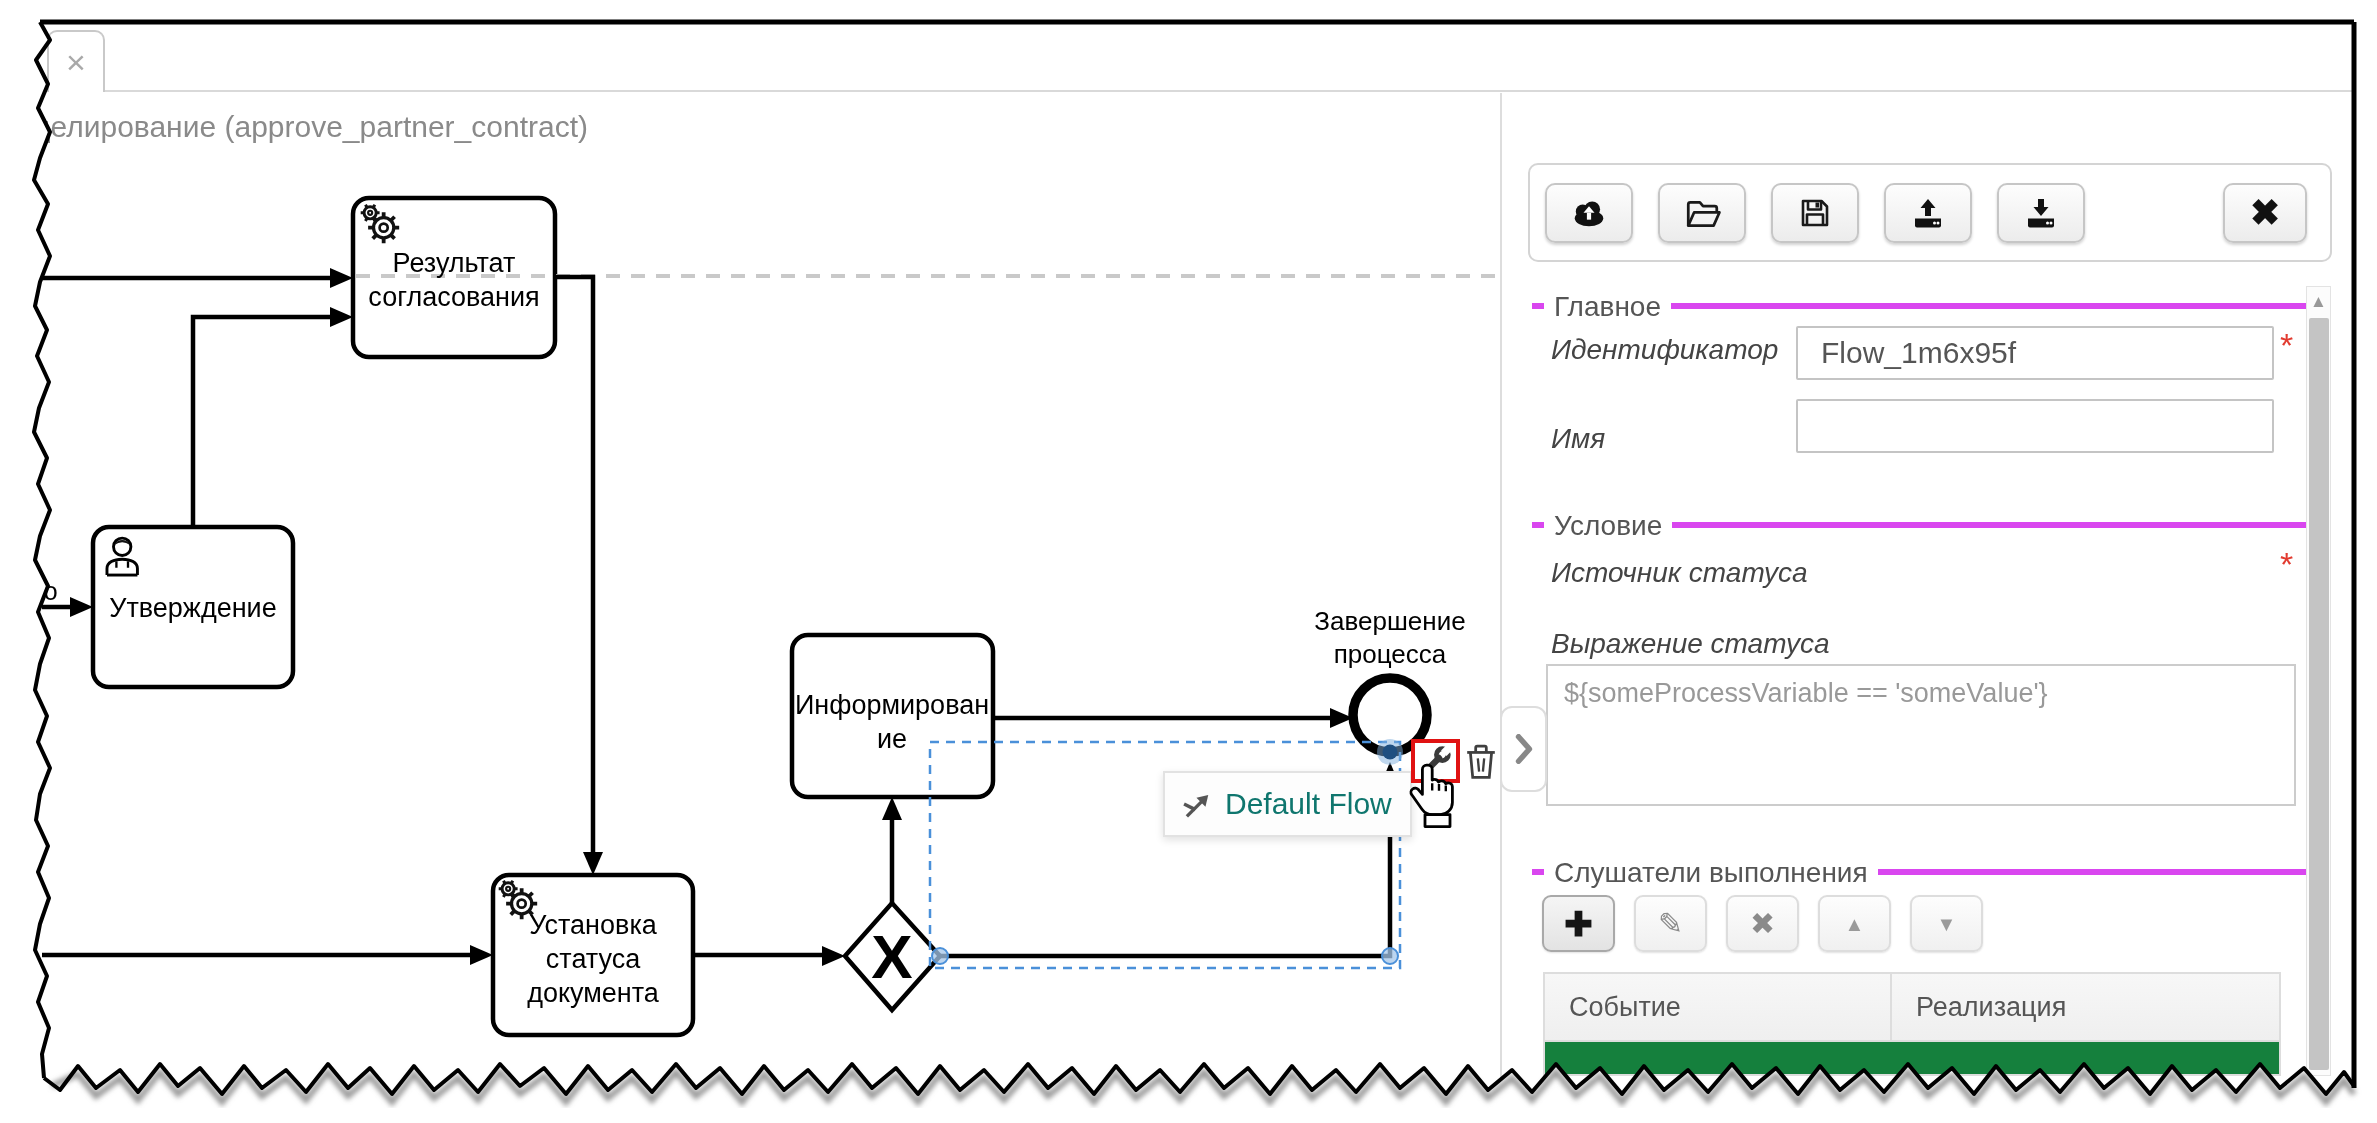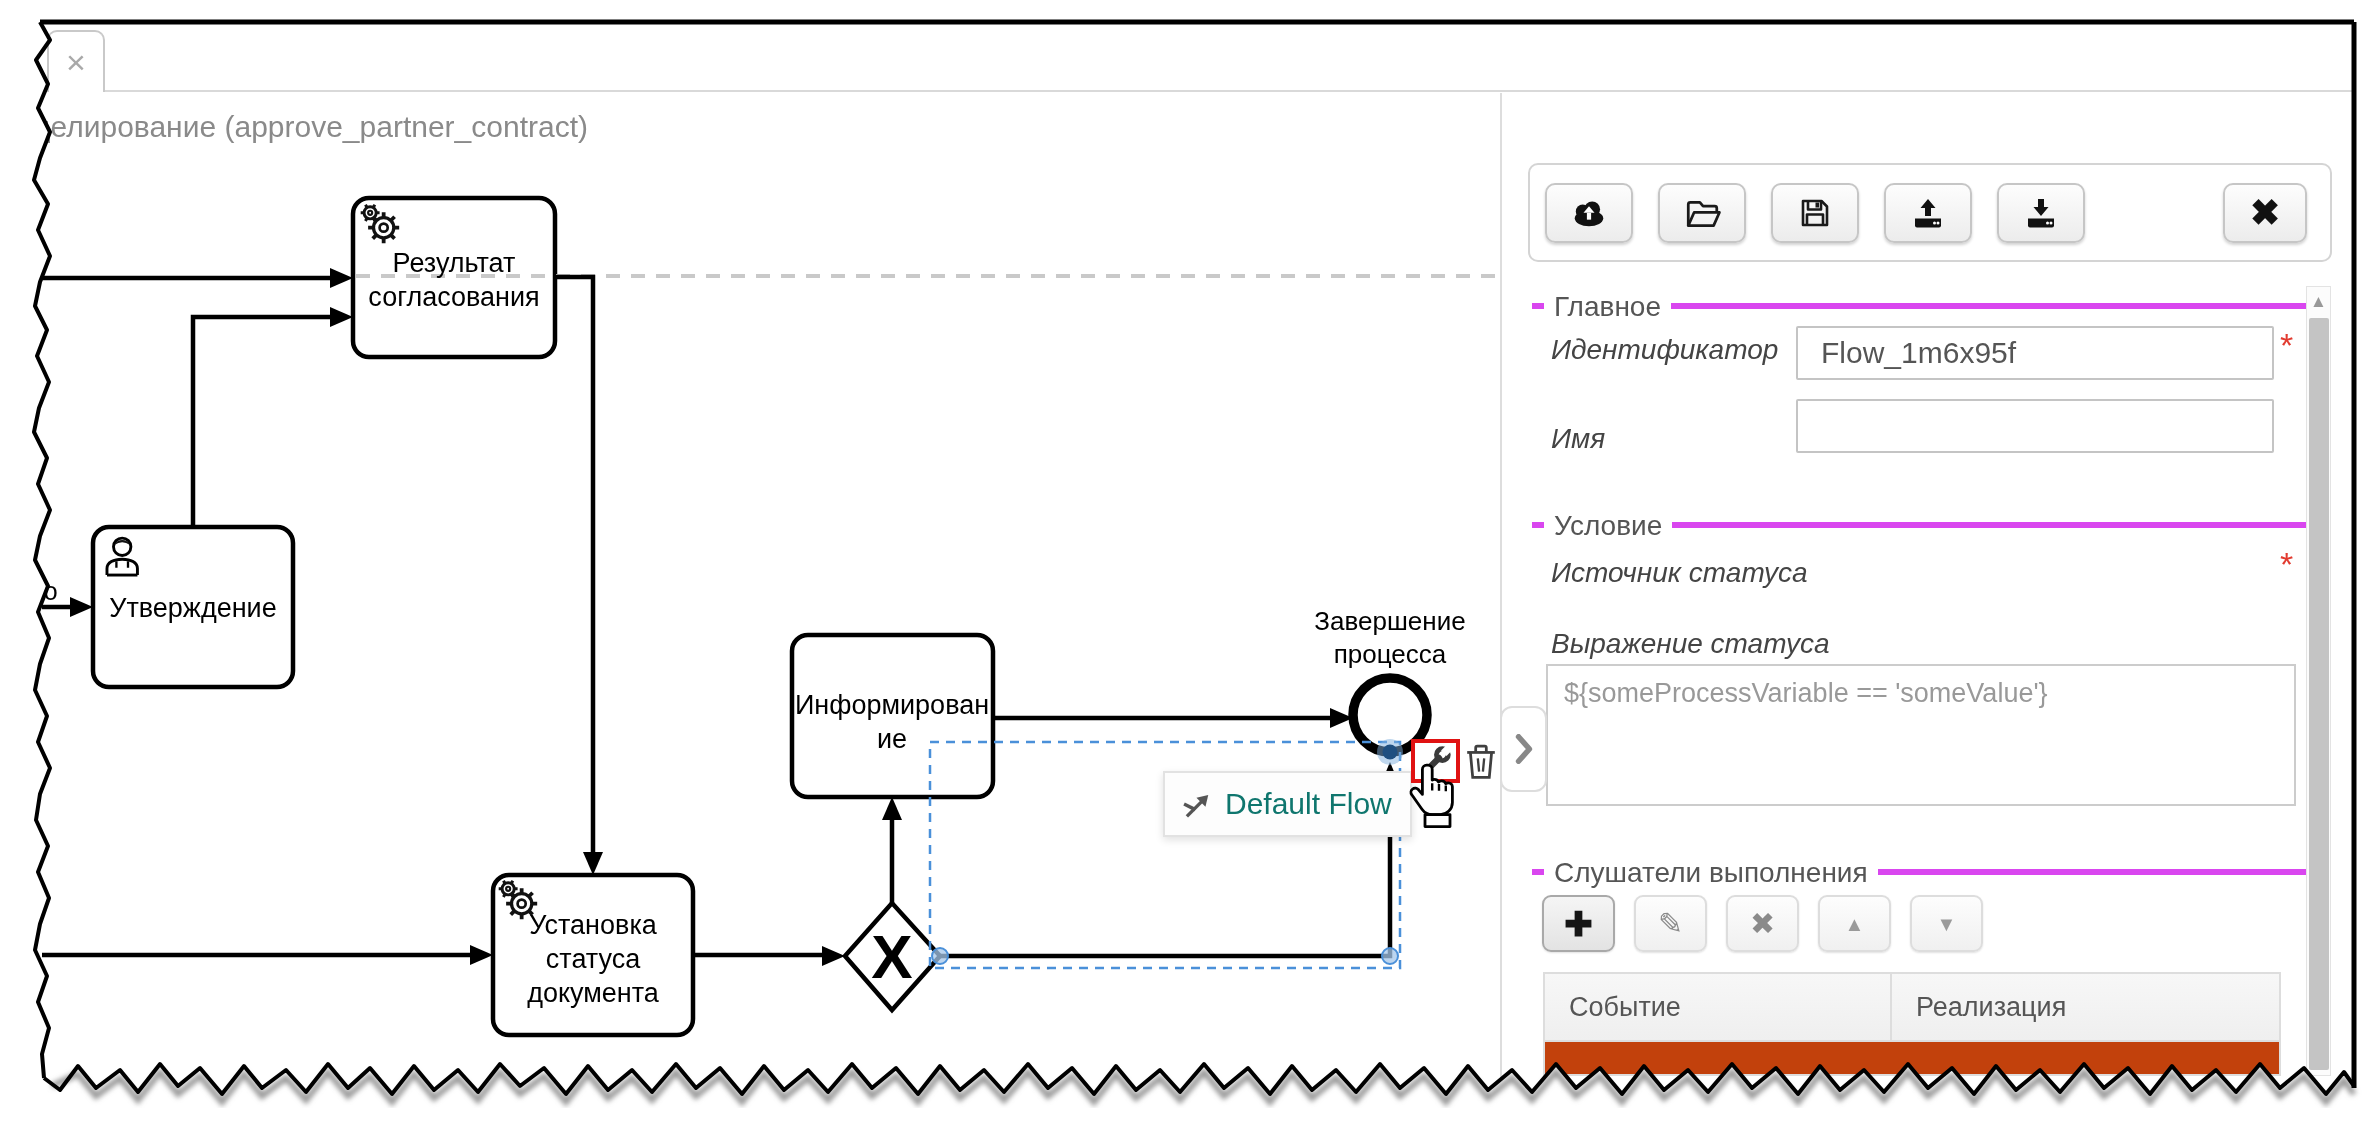--- a/index.html
+++ b/index.html
@@ -59,21 +59,21 @@
   #expr-box{left:1546px;top:664px;width:750px;height:142px;border:2px solid #ccc;box-sizing:border-box;
             background:#fff;z-index:6;font-size:27px;color:#999;padding:12px 16px;}
   .sm-btn{top:895px;width:73px;height:57px;border:2px solid #ddd;border-radius:9px;
           background:linear-gradient(#fdfdfd,#f0f0f0);box-shadow:0 1px 2px rgba(0,0,0,.12);
           display:flex;align-items:center;justify-content:center;box-sizing:border-box;z-index:6;}
   .sm-btn.first{border-color:#a9a9a9;background:linear-gradient(#f5f5f5,#e3e3e3);}
   .glyph-add{font-size:34px;font-weight:bold;color:#151515;line-height:1;}
   .glyph-gray{font-size:30px;color:#8a8a8a;line-height:1;}
   .glyph-tri{font-size:20px;color:#9a9a9a;line-height:1;}
   #listeners-table{left:1543px;top:972px;width:738px;height:104px;border:2px solid #ddd;
-                   box-sizing:border-box;background:#c2410c;z-index:6;}
+                   box-sizing:border-box;background:#15803d;z-index:6;}
   #listeners-table .hdr{display:flex;height:66px;background:linear-gradient(#f7f7f7,#efefef);
                         border-bottom:2px solid #ddd;}
   #listeners-table .hcell{font-size:27px;color:#555;display:flex;align-items:center;padding-left:24px;
                           box-sizing:border-box;}
   #listeners-table .hcell.c1{width:347px;border-right:2px solid #ddd;}
   #listeners-table .hcell.c2{flex:1;}
   
   #scroll-track{left:2306px;top:286px;width:25px;height:790px;background:#fcfcfc;border:1px solid #e3e3e3;
                 box-sizing:border-box;z-index:8;}
   #scroll-up{left:2306px;top:288px;width:25px;height:28px;display:flex;align-items:center;justify-content:center;

